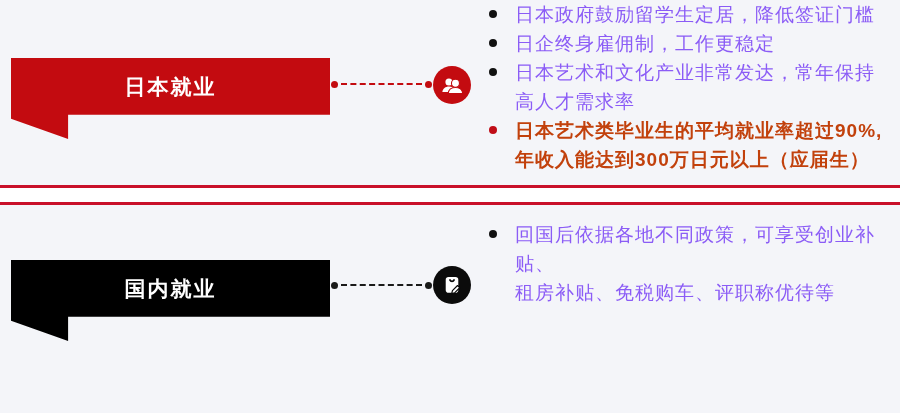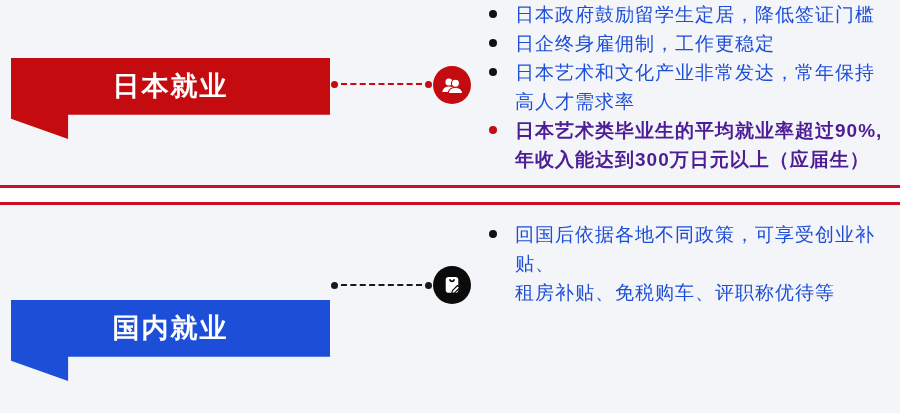--- a/index.html
+++ b/index.html
@@ -11,24 +11,24 @@
     overflow:hidden;
   }
   .canvas { position:absolute; inset:0; }
 
   
   .banner {
     position:absolute; left:11px; width:319px; height:81px;
     clip-path: polygon(0 0, 100% 0, 100% 70%, 17.9% 70%, 17.9% 100%, 0 75%);
   }
   .banner.japan { top:58px;  background:#c30b10; }
-  .banner.domestic { top:260px; background:#1d4ed8;margin-top:40px; }
+  .banner.domestic { top:260px; background:#000000; }
   .banner-label {
     display:block; width:100%; height:57px; line-height:57px;
-    text-align:center; color:#ffffff; font-size:27px; font-weight:bold;
+    text-align:center; color:#ffffff; font-size:21px; font-weight:bold;
     letter-spacing:2px;
   }
 
   
   .connector {
     position:absolute; left:331px; width:101px; height:8px;
     display:flex; align-items:center;
   }
   .connector.japan { top:80px; }
   .connector.domestic { top:281px; }
@@ -49,28 +49,28 @@
   .icon-circle svg { width:26px; height:26px; display:block; }
 
   
   .bullets {
     position:absolute; left:487px; width:408px; list-style:none;
   }
   .bullets.japan { top:0; }
   .bullets.domestic { top:220px; }
   .bullets li {
     display:grid; grid-template-columns:28px 1fr;
-    font-size:19px; line-height:29px; letter-spacing:1px; color:#1d4ed8;
+    font-size:19px; line-height:29px; letter-spacing:1px; color:#8b5cf6;
   }
   .bullets li .mark {
     width:8px; height:8px; border-radius:50%; background:#111;
     margin-top:10px; justify-self:start; margin-left:2px;
   }
   .bullets li .txt { white-space:pre-line; }
-  .bullets li.highlight { color:#4c1d95; font-weight:bold; }
+  .bullets li.highlight { color:#c2410c; font-weight:bold; }
   .bullets li.highlight .mark { background:#c00d18; }
 
   
   .divider {
     position:absolute; left:0; top:185px; width:900px; height:20px;
     background:#ffffff;
     border-top:3px solid #c9102a; border-bottom:3px solid #c9102a;
   }
 </style>
 </head>

